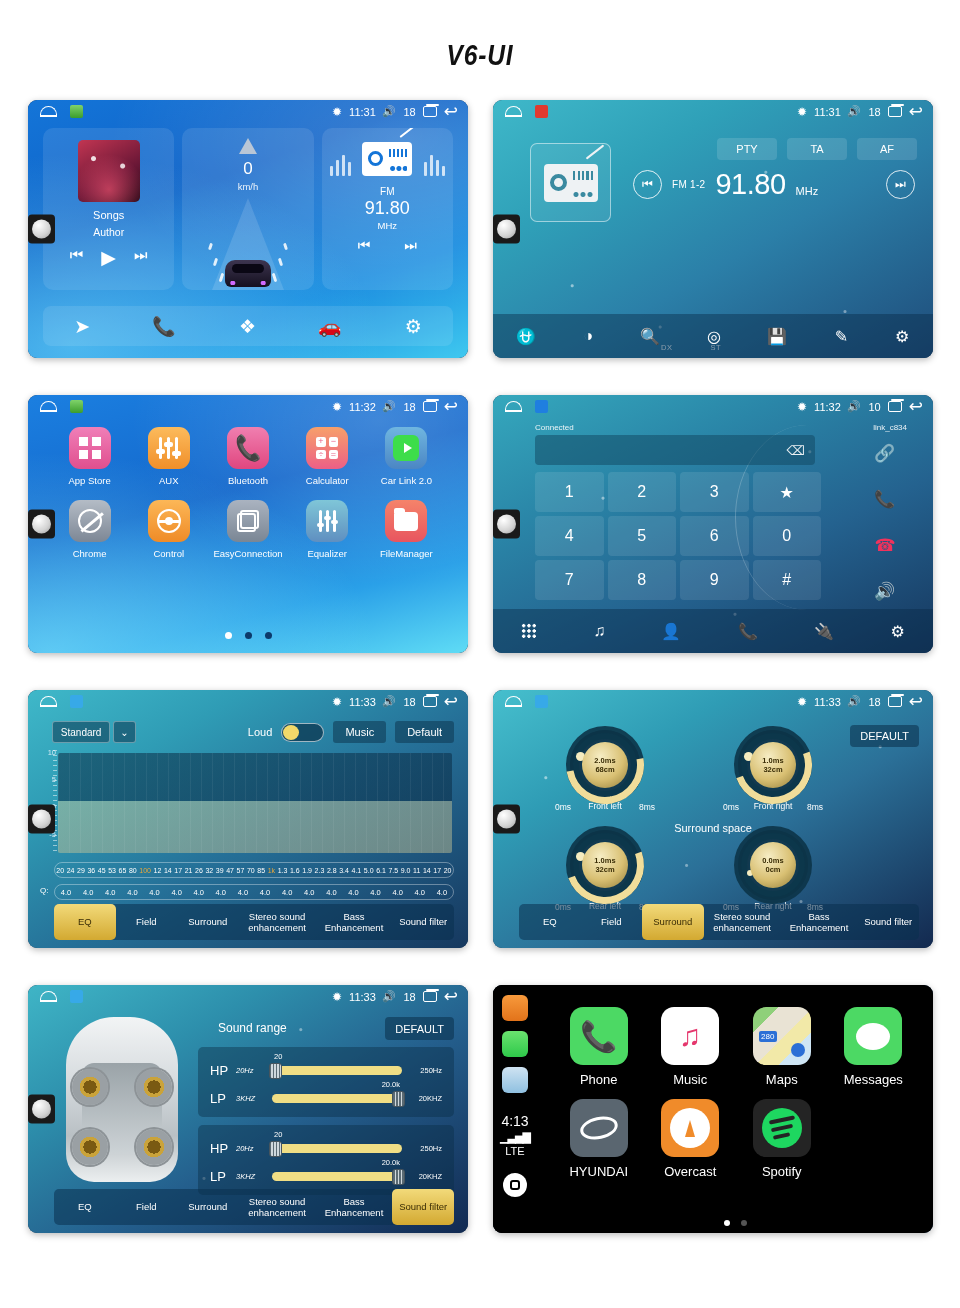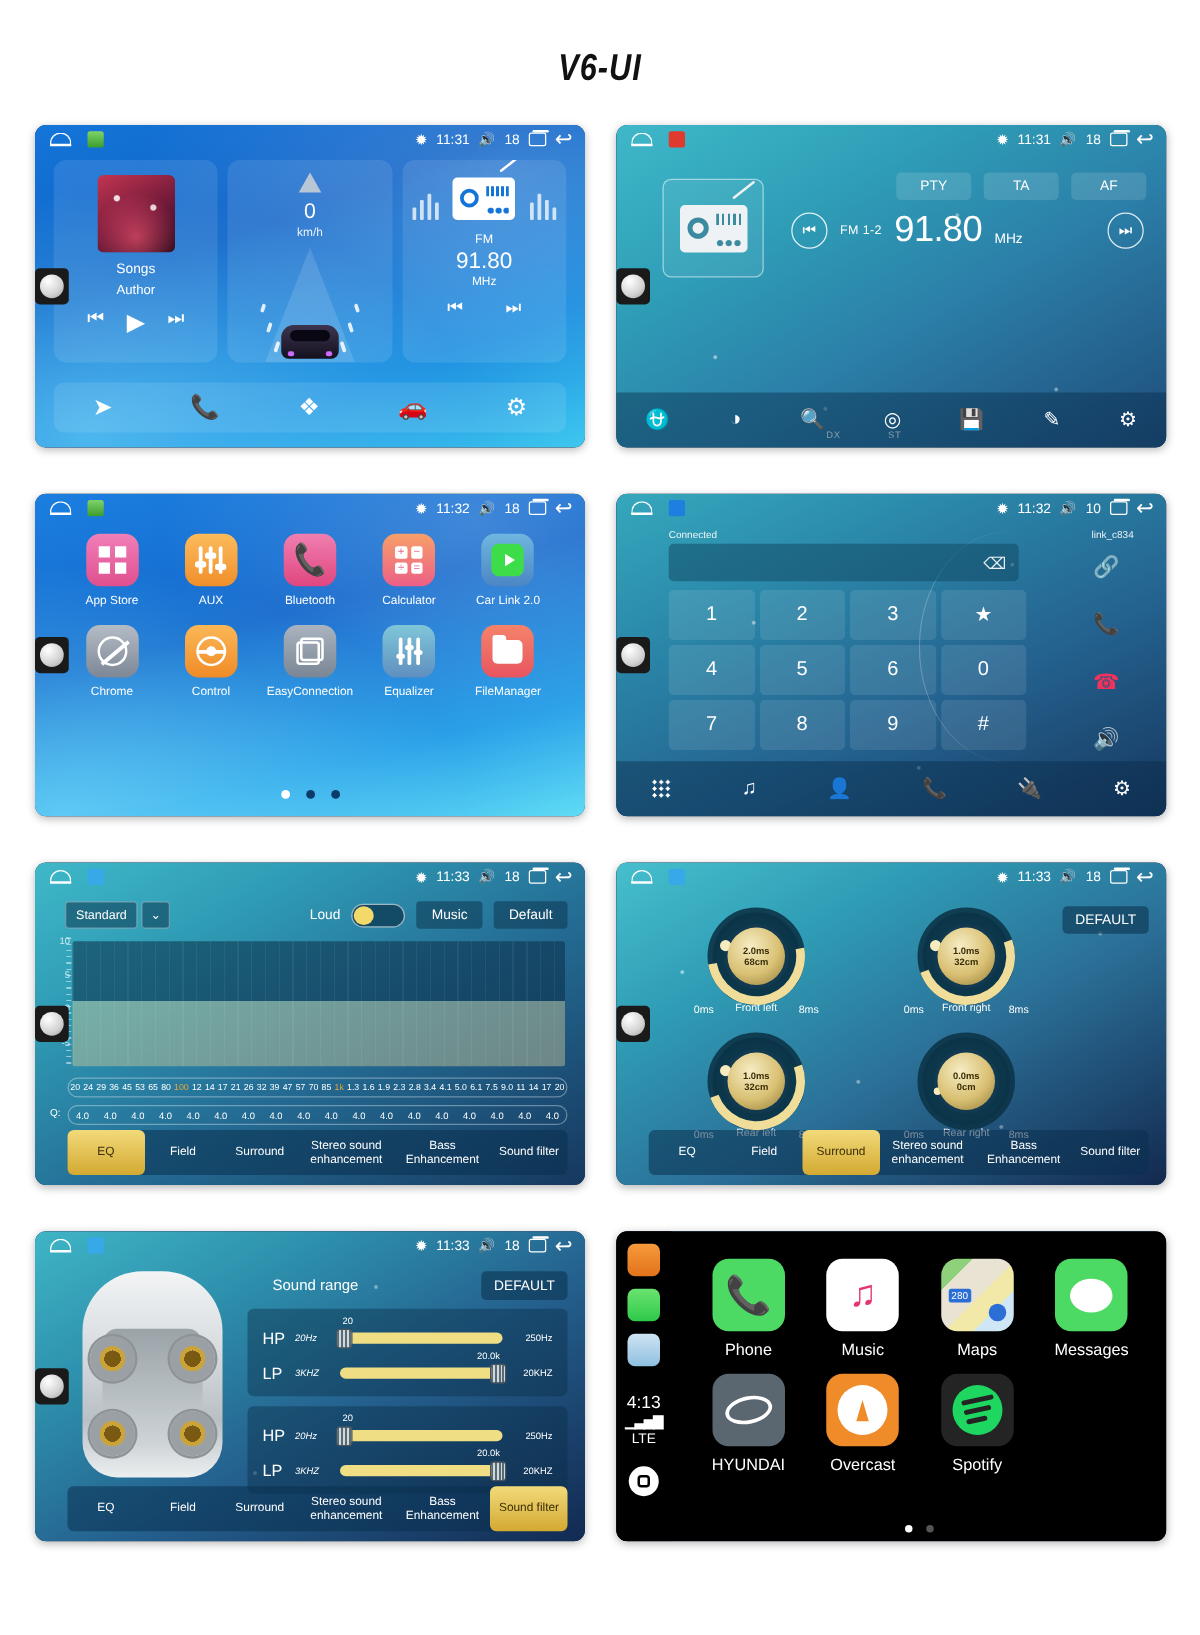--- a/index.html
+++ b/index.html
@@ -935,20 +935,21 @@
             <b>0cm</b>
           </span>
         </div>
         <div class="kn-lbls">
           <span>0ms</span>
           <span>8ms</span>
         </div>
         <div class="kn-name">Rear right</div>
       </div>
 
+      <div class="sur-title">Surround space</div>
 
       <div class="eqtabs">
         <span class="eqtab">EQ</span>
         <span class="eqtab">Field</span>
         <span class="eqtab on">Surround</span>
         <span class="eqtab w2">Stereo sound enhancement</span>
         <span class="eqtab w2">Bass Enhancement</span>
         <span class="eqtab">Sound filter</span>
       </div>
     </div>

